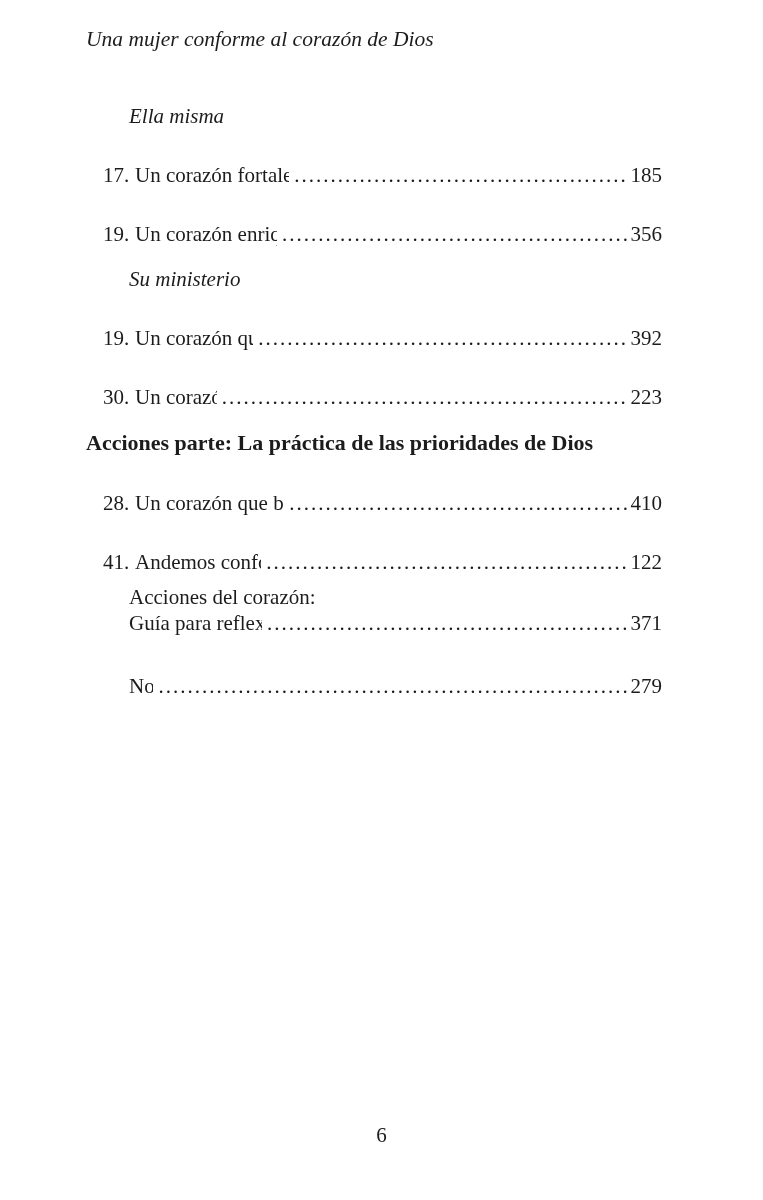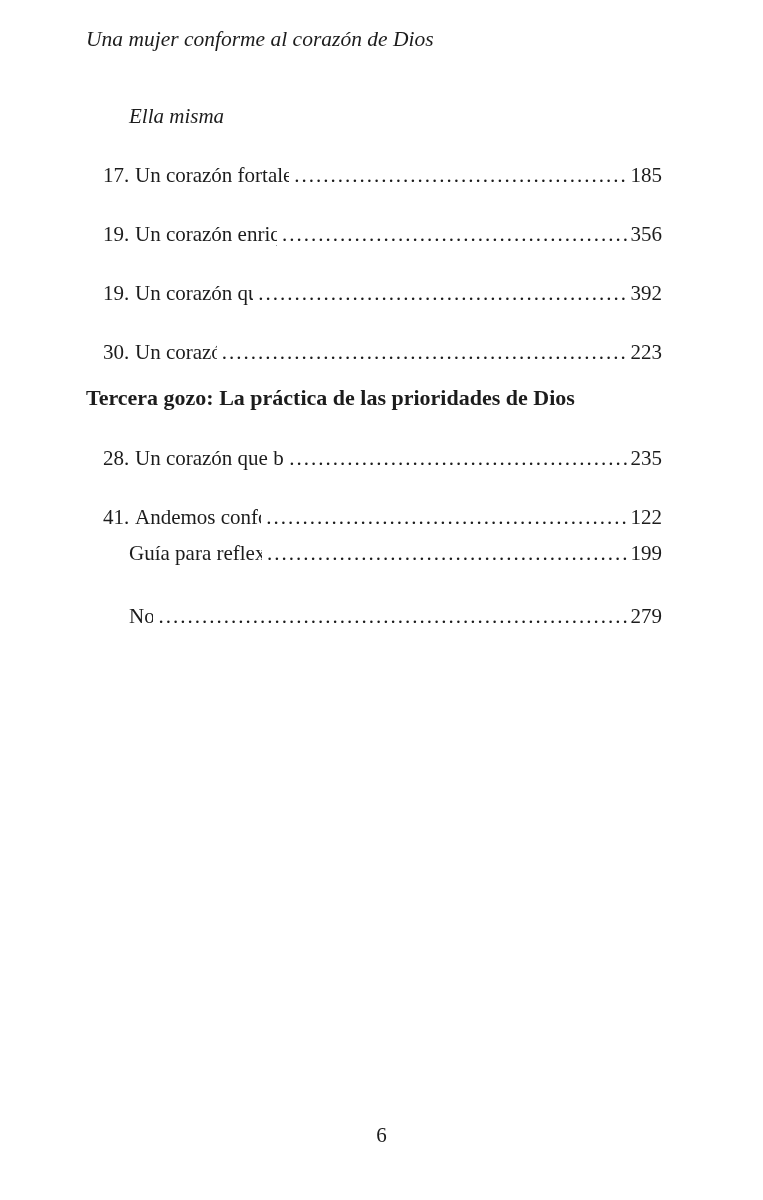--- a/index.html
+++ b/index.html
@@ -128,56 +128,58 @@
       <span class="pagenum">185</span>
     </div>
 
     <div class="toc-entry">
       <span class="num">19.</span>
       <span class="title">Un corazón enriquecido por el gozo del Señor</span>
       <span class="leader"></span>
       <span class="pagenum">356</span>
     </div>
 
+    <div class="toc-subheading">Su ministerio</div>
 
     <div class="toc-entry">
       <span class="num">19.</span>
       <span class="title">Un corazón que muestra compasión</span>
       <span class="leader"></span>
       <span class="pagenum">392</span>
     </div>
 
     <div class="toc-entry">
       <span class="num">30.</span>
       <span class="title">Un corazón que anima</span>
       <span class="leader"></span>
       <span class="pagenum">223</span>
     </div>
 
-    <h2 class="part-heading">Tercera gozo: La práctica de las prioridades de Dios</h2>
+    <h2 class="part-heading">Acciones parte: La práctica de las prioridades de Dios</h2>
 
     <div class="toc-entry">
       <span class="num">28.</span>
       <span class="title">Un corazón que busca primero lo más importante</span>
       <span class="leader"></span>
-      <span class="pagenum">235</span>
+      <span class="pagenum">410</span>
     </div>
 
     <div class="toc-entry">
       <span class="num">41.</span>
       <span class="title">Andemos conforme al corazón de Dios</span>
       <span class="leader"></span>
       <span class="pagenum">122</span>
     </div>
 
     <div class="multiline-entry">
+      <div class="line1">Acciones del corazón:</div>
       <div class="line2">
         <span class="title">Guía para reflexión personal y aplicación</span>
         <span class="leader"></span>
-        <span class="pagenum">199</span>
+        <span class="pagenum">371</span>
       </div>
     </div>
 
     <div class="toc-entry unnumbered notas-entry">
       <span class="title">Notas</span>
       <span class="leader"></span>
       <span class="pagenum">279</span>
     </div>
 
   </nav>

